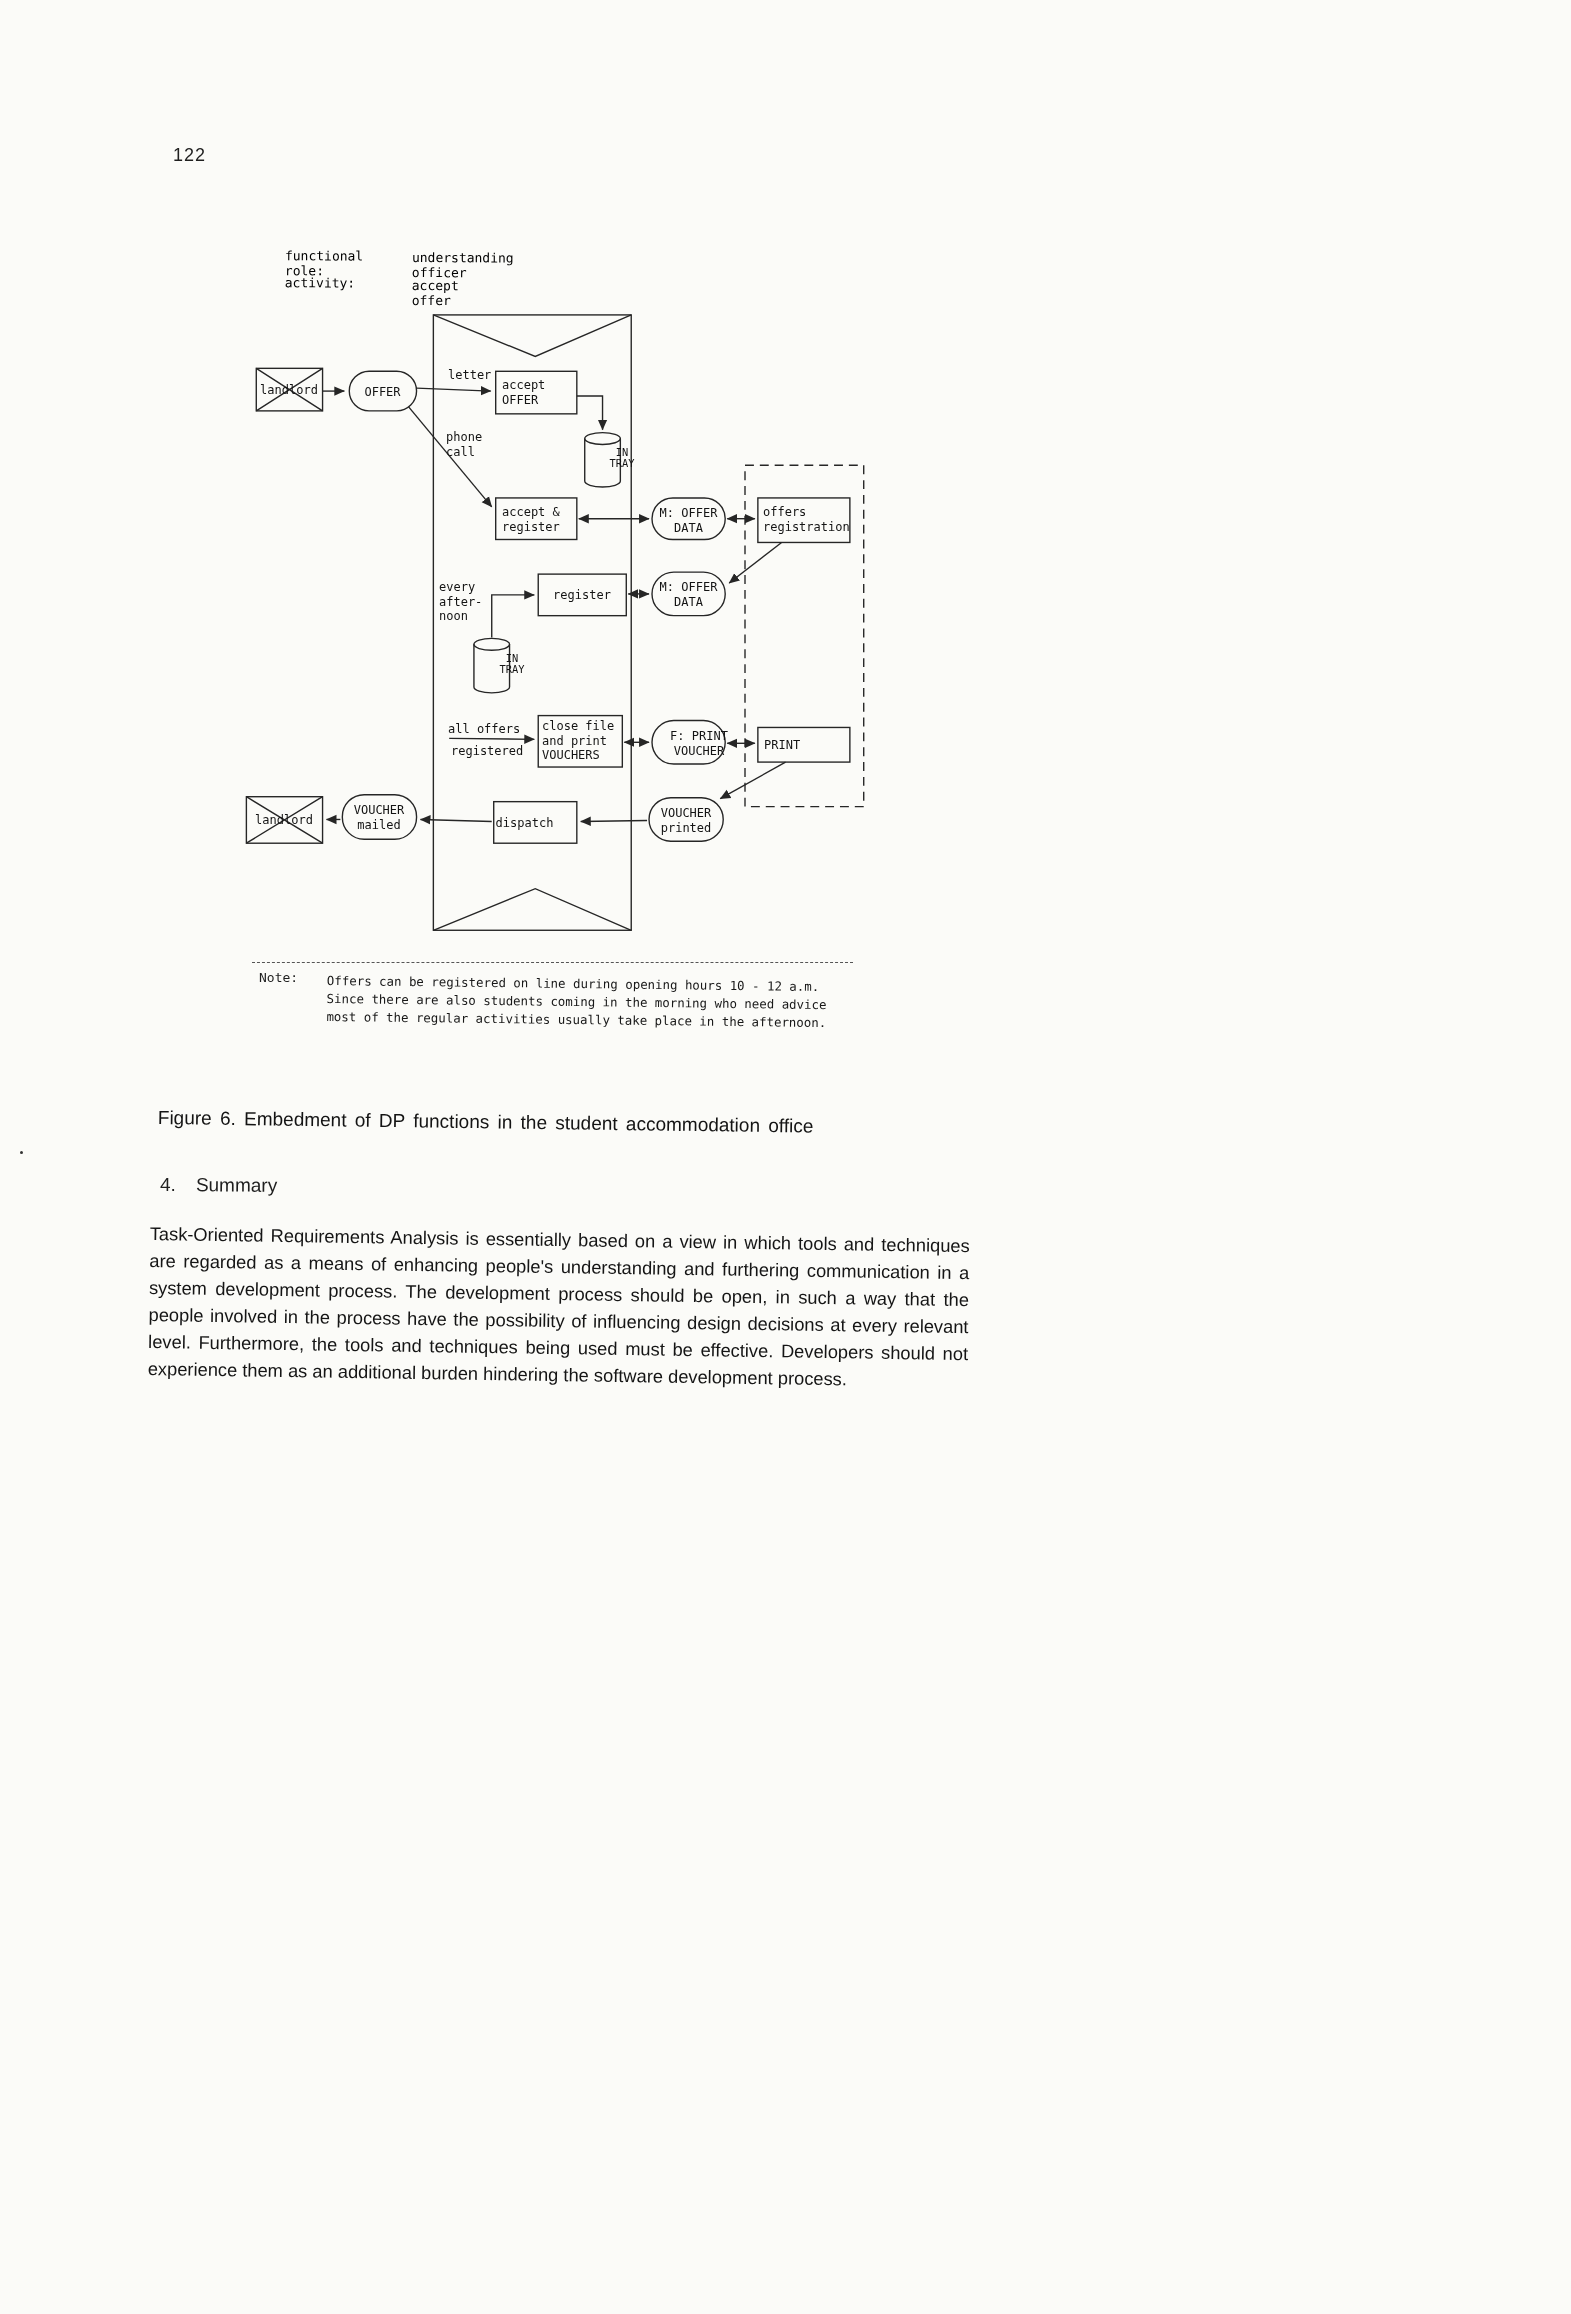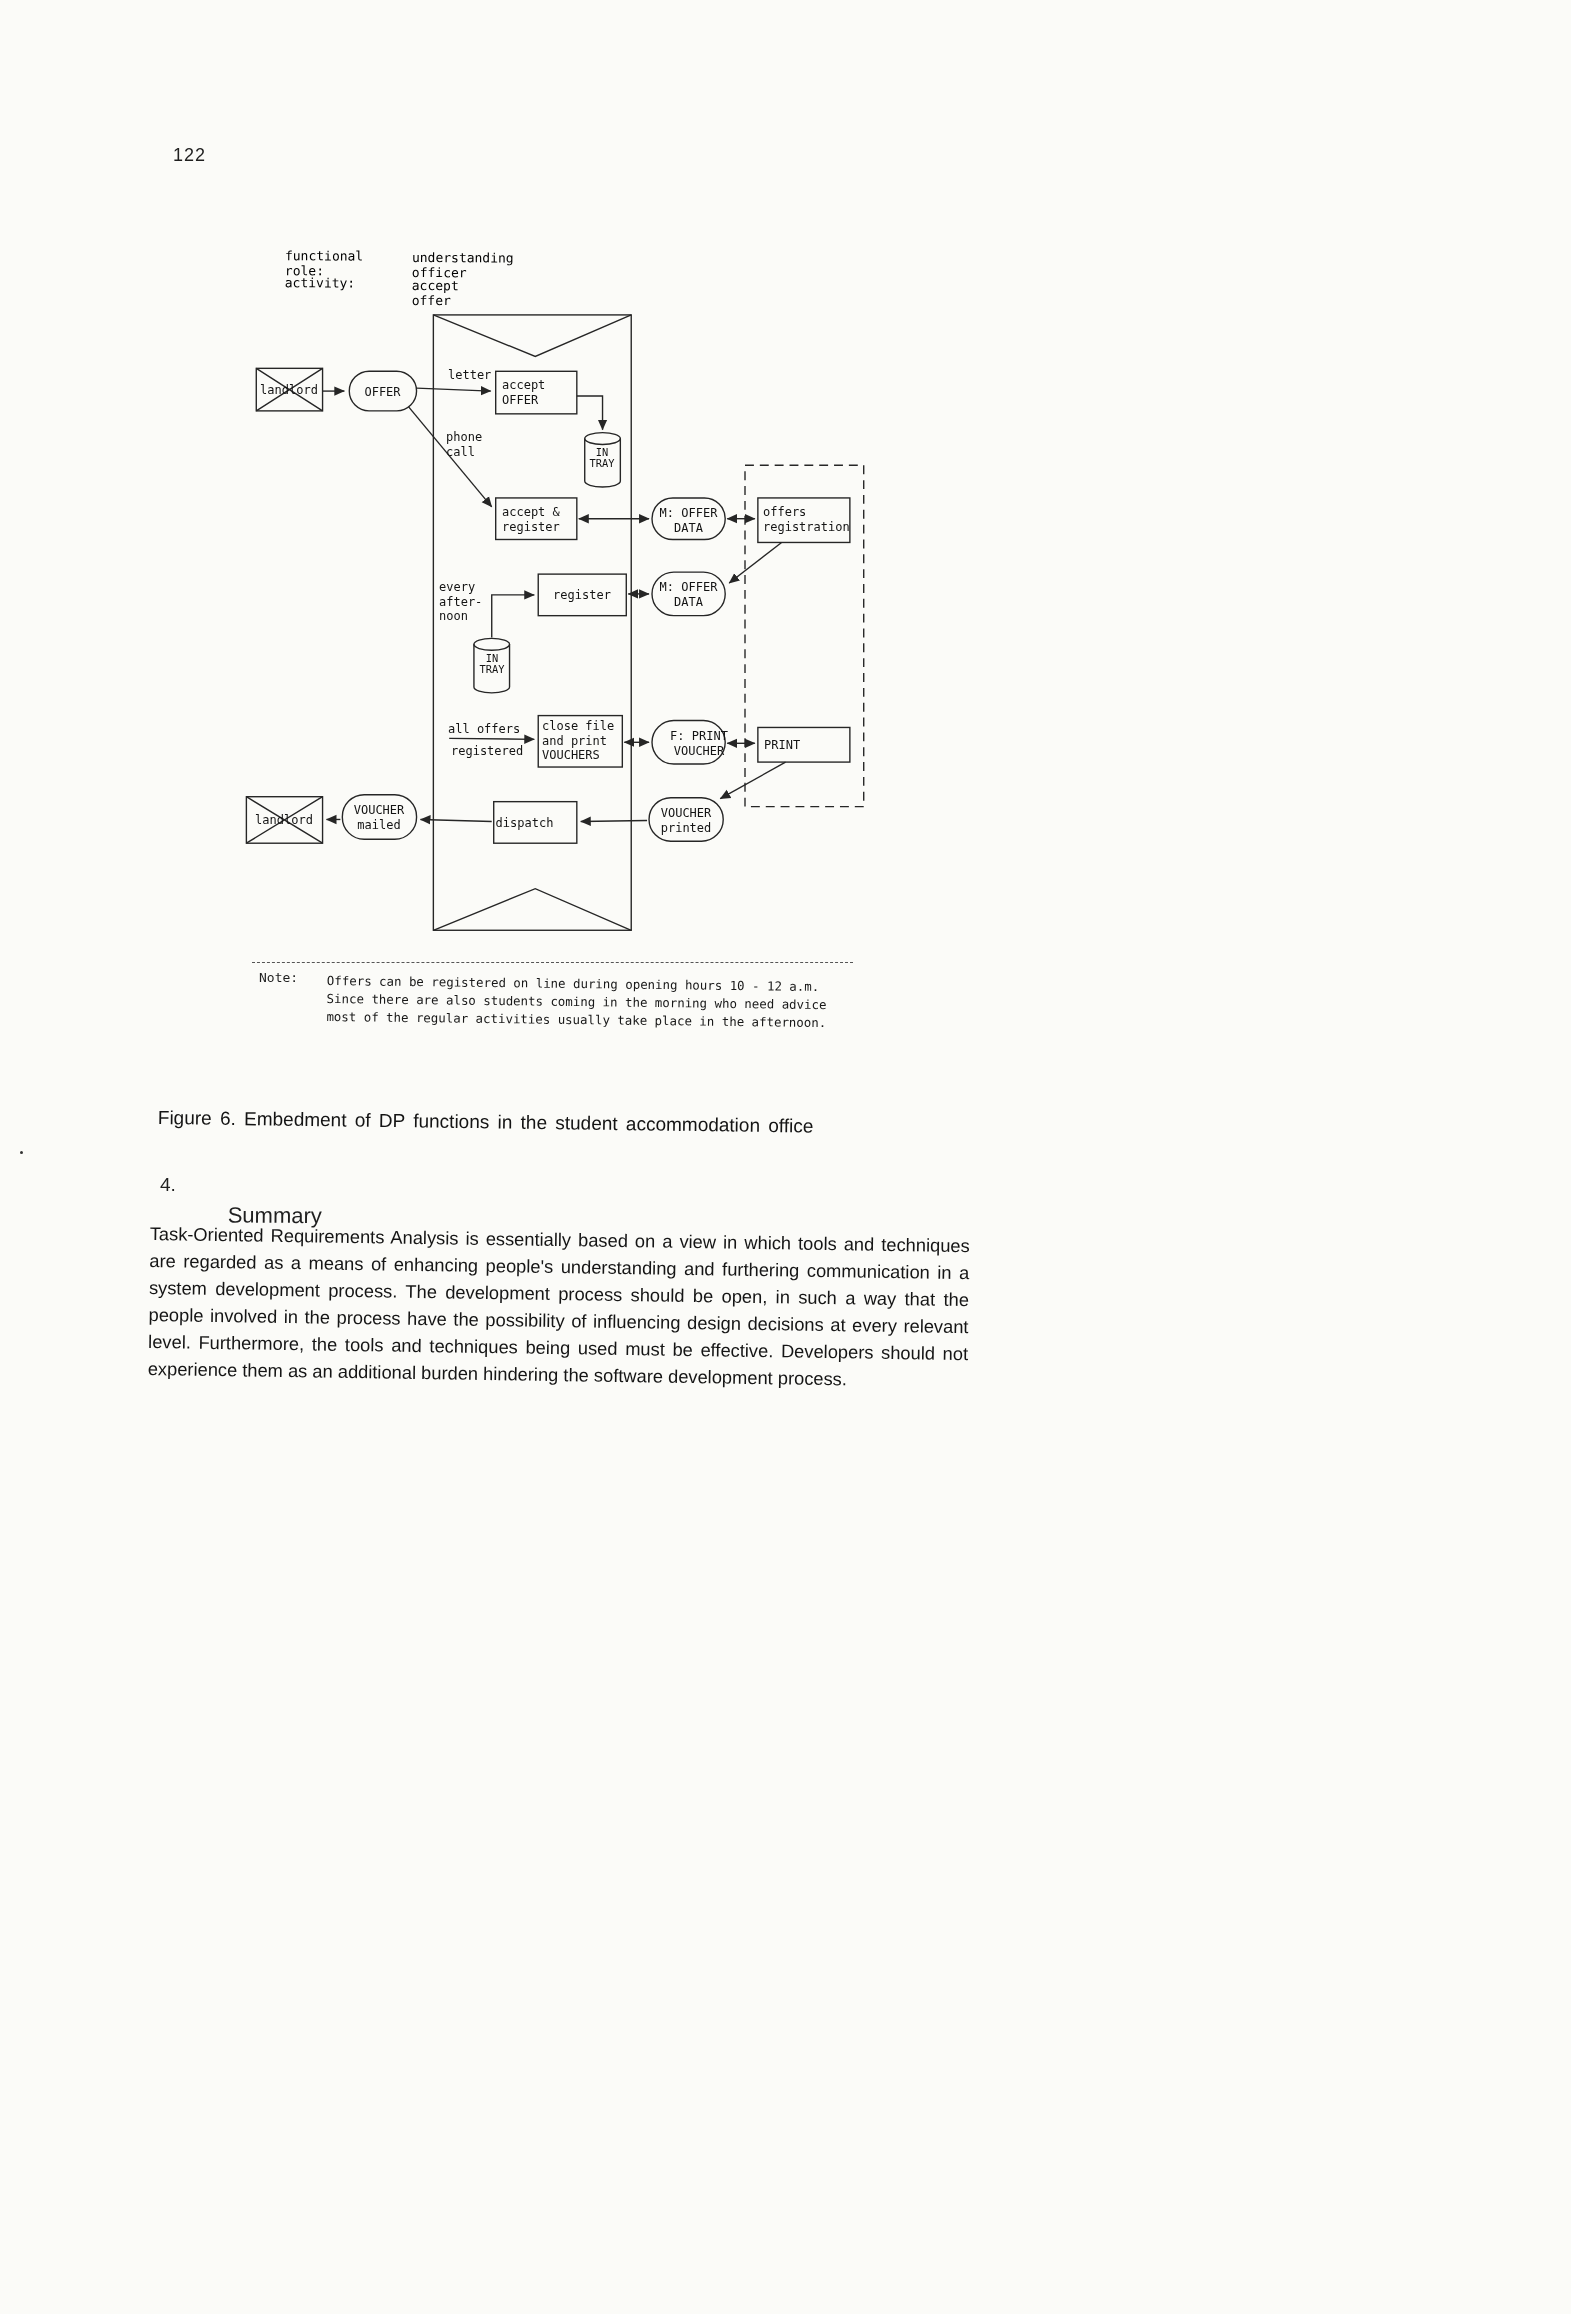--- a/index.html
+++ b/index.html
@@ -18,39 +18,39 @@
   .head-wrap { left:0; top:0; transform:rotate(0.35deg); transform-origin:259px 248px; }
 
   
   .diagram { left:238px; top:307px; width:644px; height:648px; }
   .diagram svg { position:absolute; left:0; top:0; }
   .dshape { stroke:#262626; fill:none; stroke-width:1.4px; }
   .dlabel {
     position:absolute; font-family:"DejaVu Sans Mono", monospace;
     font-size:12px; line-height:1.22; color:#141414; white-space:pre-line;
   }
-  .dlabel.small { font-size:10.4px; line-height:1.1; }
+  .dlabel.small { font-size:10.4px; line-height:1.1;padding-left:20px; }
   .center { text-align:center; }
 
   
   .note-rule { left:252px; top:962px; width:601px; border-top:1.5px dashed #555; height:0; }
   .note-label { left:259px; top:970px; font-size:13px; }
   .note-text {
     left:327px; top:972px; width:535px; font-size:12.4px; line-height:18px;
     transform:rotate(0.7deg); transform-origin:0 0; color:#181818;
   }
 
   
   .caption {
     left:158px; top:1107px; width:950px; font-size:19px; word-spacing:3px;
     transform:rotate(0.75deg); transform-origin:0 0; color:#141414;
   }
   .summary-head { left:0; top:0; transform:rotate(0.4deg); transform-origin:160px 1174px; }
   .summary-num  { left:160px; top:1174px; font-size:19px; }
-  .summary-title{ left:228px; top:1174px; font-size:22px;margin-top:28px; }
+  .summary-title{ left:196px; top:1174px; font-size:19px; }
   .summary-body {
     left:150px; top:1220px; width:820px; font-size:18.3px; line-height:27px;
     text-align:justify; transform:rotate(0.85deg); transform-origin:0 0; color:#151515;
   }
   .speck { left:20px; top:1151px; width:3px; height:3px; background:#333; border-radius:50%; }
 </style>
 </head>
 <body>
 
 <div class="abs page-number">122</div>

